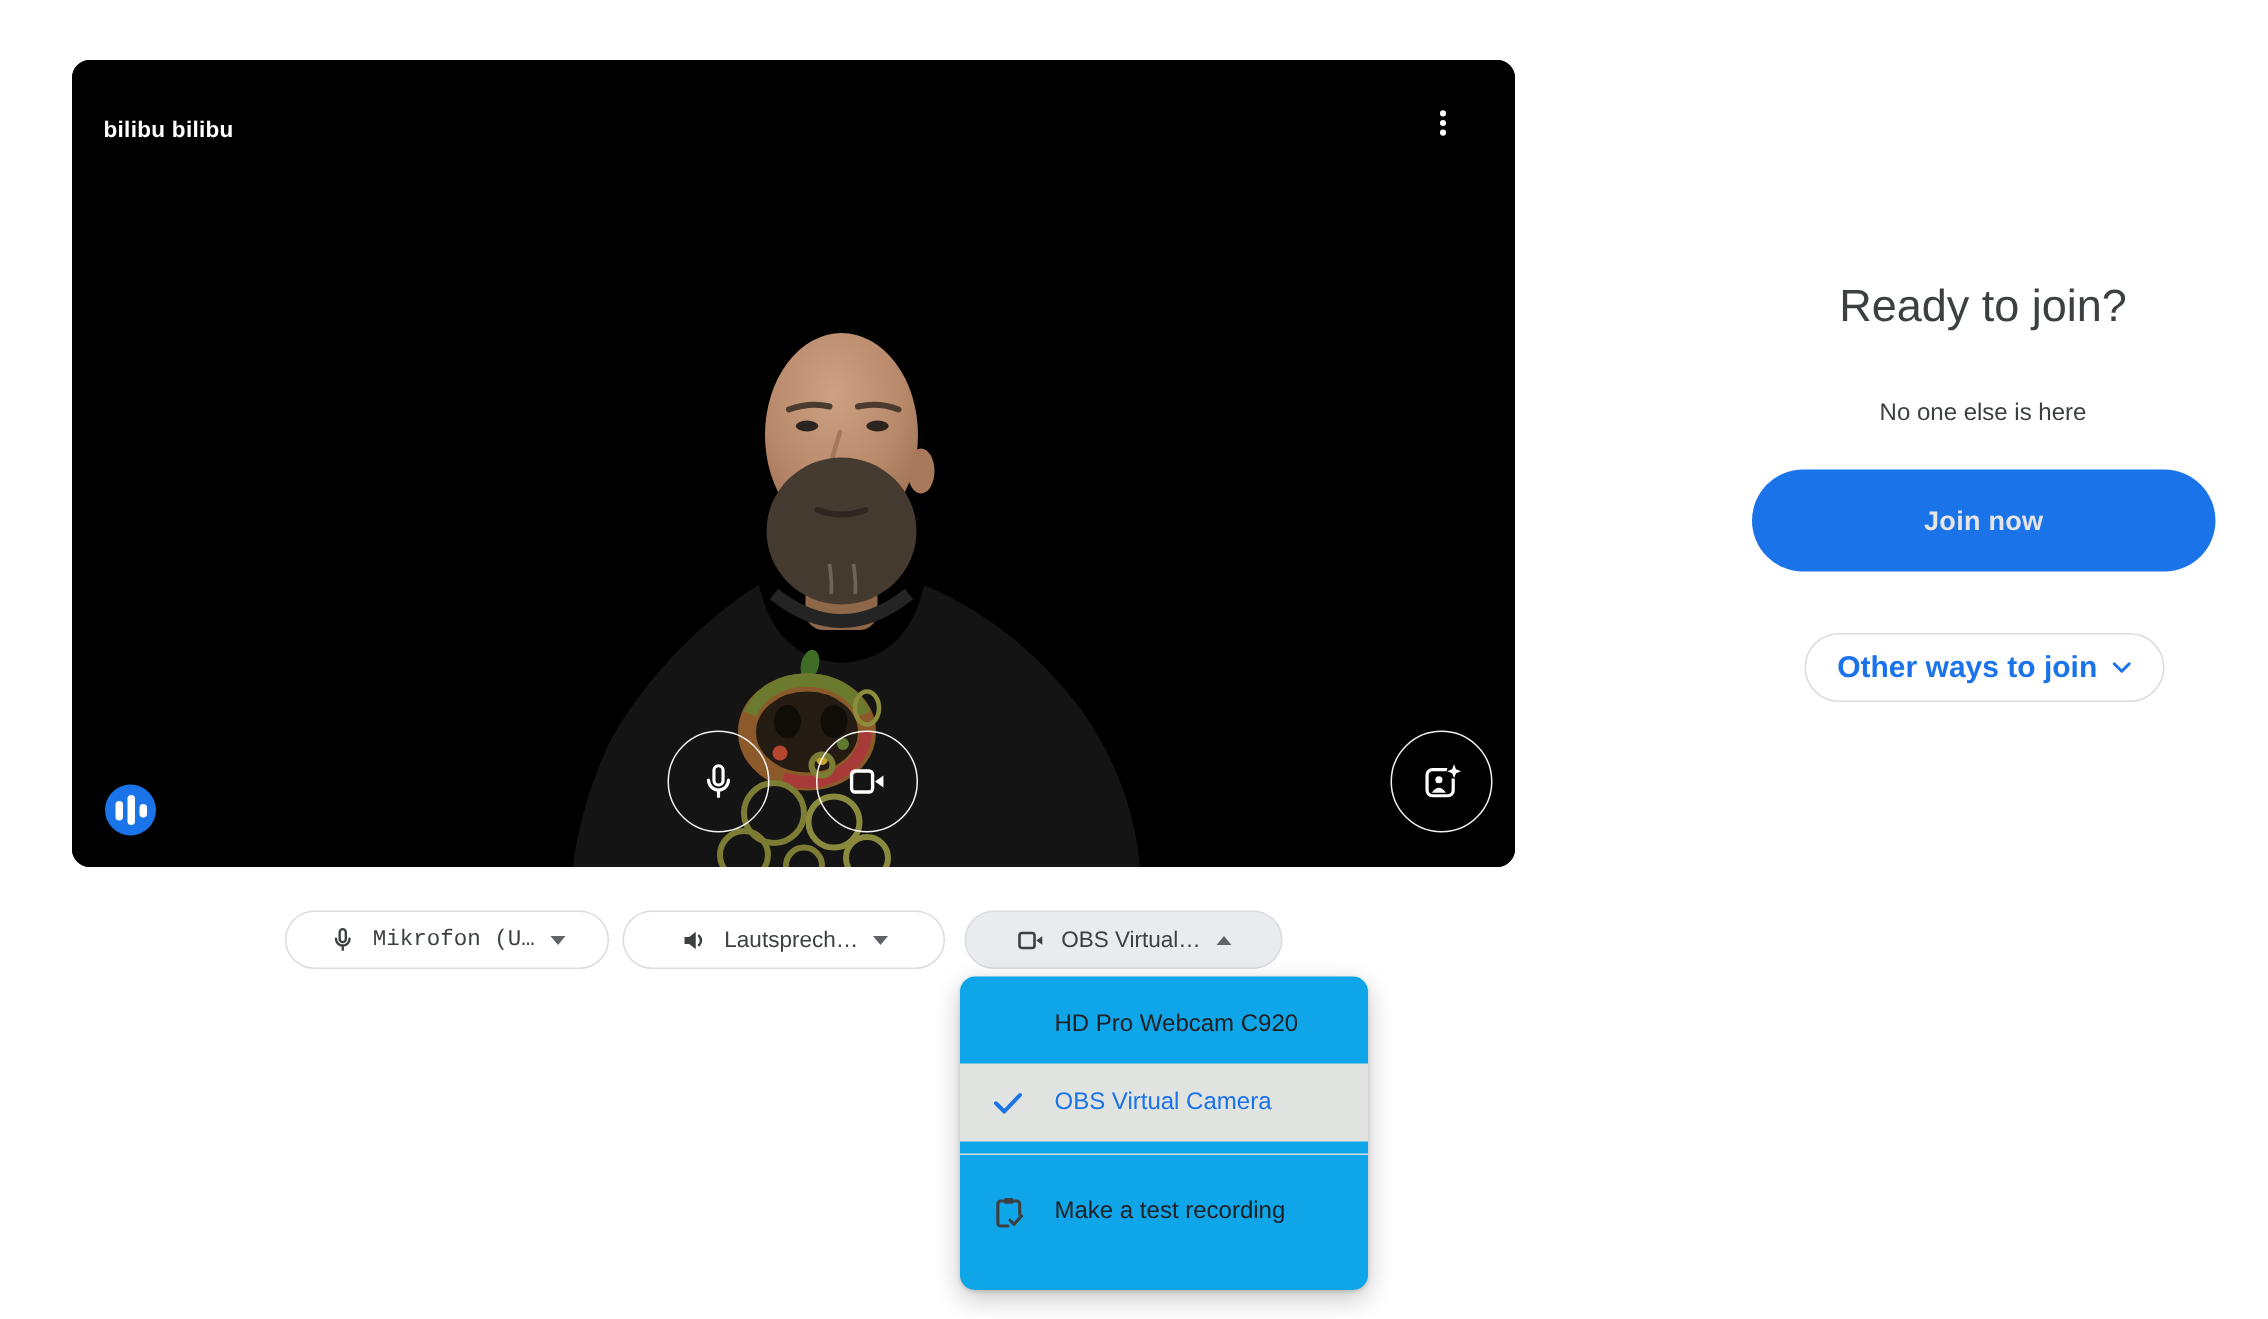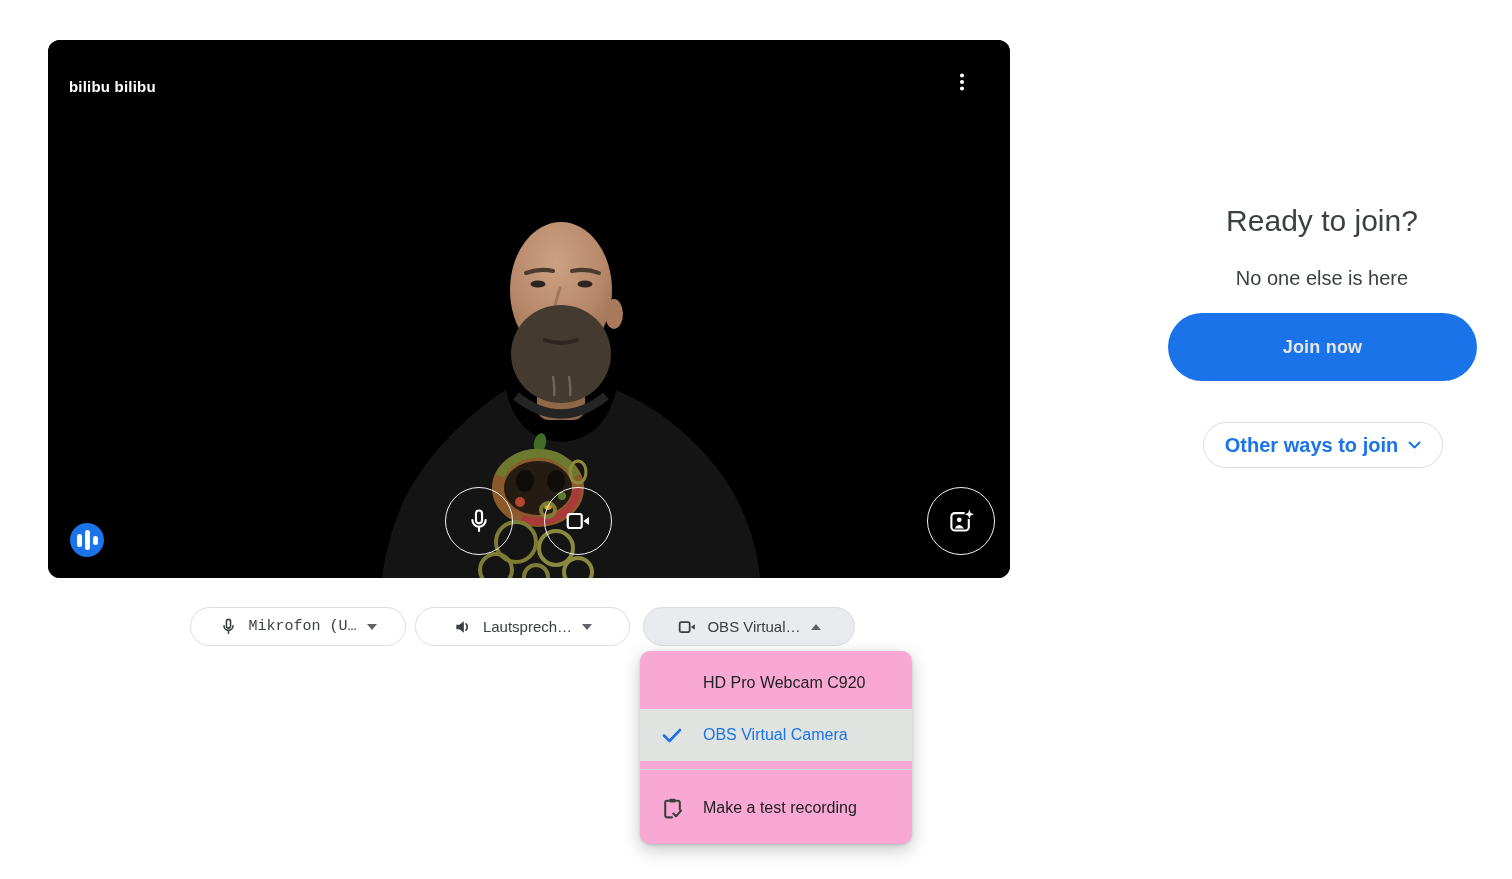--- a/index.html
+++ b/index.html
@@ -38,36 +38,36 @@
   #pill-mic     { left:190px; width:216px;font-family:Liberation Mono, monospace; }
   #pill-speaker { left:415px; width:215px; }
   #pill-camera  { left:643px; width:212px; background:#e9ebee; }
   .chev { width:0; height:0; border-left:5px solid transparent;
           border-right:5px solid transparent; margin-top:1px; }
   .chev.down { border-top:6px solid #5f6368; }
   .chev.up   { border-bottom:6px solid #5f6368; }
 
   
   .menu { position:absolute; left:640px; top:651px; width:272px;
-          background:#f9a8d4; border-radius:10px; overflow:hidden;
+          background:#0ea5e9; border-radius:10px; overflow:hidden;
           box-shadow:0 1px 3px rgba(0,0,0,.15), 0 6px 18px rgba(0,0,0,.22);
-          padding:6px 0 8px; }
+          padding:6px 0 24px; }
   .menu-item { height:52px; display:flex; align-items:center; padding-left:20px;
                font-size:16px; color:#202124; cursor:pointer; }
   .menu-item .icon-slot { width:43px; display:flex; align-items:center; }
   .menu-item.selected { background:#e1e3e1; }
   .menu-item.selected .label { color:#1a73e8; font-weight:500; }
   .menu-divider { height:1px; background:#d8dadd; margin:8px 0 10px; }
   .menu-item.action { height:56px; }
 
   
-  .join-title { position:absolute; left:1132px; top:204px; width:380px;
+  .join-title { position:absolute; left:1132px; top:188px; width:380px;
                 text-align:center; font-size:30px; font-weight:400; color:#3c4043; }
   .join-sub { position:absolute; left:1132px; top:267px; width:380px;
-              text-align:center; font-size:20px; font-weight:400; color:#3c4043; }
+              text-align:center; font-size:16px; font-weight:400; color:#3c4043; }
   .join-btn { position:absolute; left:1168px; top:313px; width:309px; height:68px;
               border:none; border-radius:34px; background:#1a73e8; color:#e5e5e5;
               font-family:"Liberation Sans", sans-serif;
               font-size:18px; font-weight:700; letter-spacing:.2px; cursor:pointer; }
   .other-btn { position:absolute; left:1203px; top:422px; width:240px; height:46px;
                border:1px solid #dadce0; border-radius:23px; background:#fff;
                color:#1a73e8; font-family:"Liberation Sans", sans-serif;
                font-size:20px; font-weight:600; cursor:pointer;
                display:flex; align-items:center; justify-content:center; gap:10px; }
 </style>

